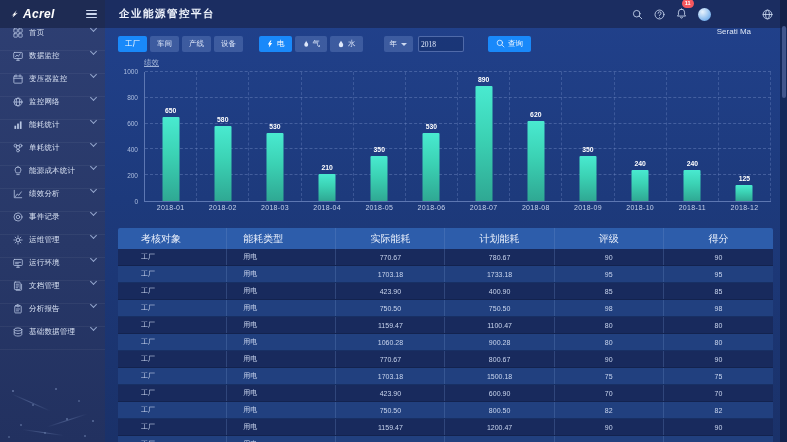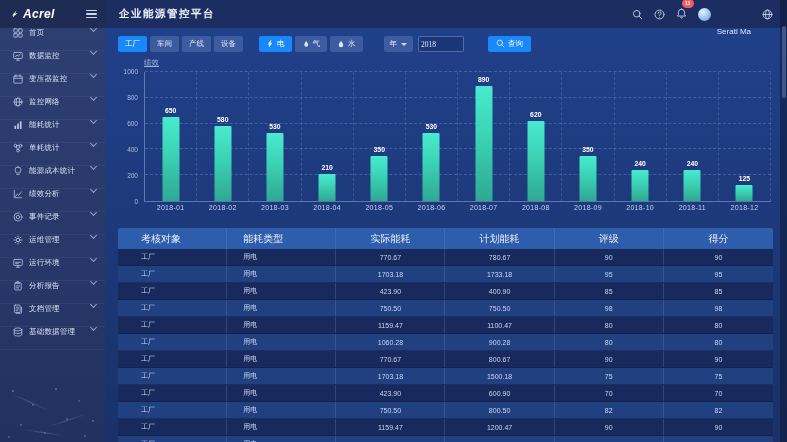--- a/index.html
+++ b/index.html
@@ -227,33 +227,33 @@
         <div class="menu-item">
           <svg class="ic" viewBox="0 0 14 14" width="10" height="10" fill="none" stroke="currentColor" stroke-width="1.1" stroke-linecap="round" stroke-linejoin="round">
             <rect x="1" y="2" width="12" height="8.5" rx="1"></rect>
             <path d="M5 13h4M7 10.5V13M3.5 6h7M3.5 8h4"></path>
           </svg>
           <span class="mi-label">运行环境</span>
           <span class="chev"></span>
         </div>
         <div class="menu-item">
           <svg class="ic" viewBox="0 0 14 14" width="10" height="10" fill="none" stroke="currentColor" stroke-width="1.1" stroke-linecap="round" stroke-linejoin="round">
+            <rect x="2" y="1.5" width="8" height="10.5" rx="1"></rect>
+            <path d="M12 4.5V12a1 1 0 01-1 1H4.5M4.3 4.5h3.4M4.3 7h3.4M4.3 9.5h2.4"></path>
+          </svg>
+          <span class="mi-label">文档管理</span>
+          <span class="chev"></span>
+        </div>
+        <div class="menu-item">
+          <svg class="ic" viewBox="0 0 14 14" width="10" height="10" fill="none" stroke="currentColor" stroke-width="1.1" stroke-linecap="round" stroke-linejoin="round">
             <rect x="2.5" y="2.5" width="9" height="10" rx="1"></rect>
             <rect x="5.2" y="1.2" width="3.6" height="2.6" rx="0.6"></rect>
             <path d="M4.8 7h4.4M4.8 9.6h3"></path>
           </svg>
           <span class="mi-label">分析报告</span>
-          <span class="chev"></span>
-        </div>
-        <div class="menu-item">
-          <svg class="ic" viewBox="0 0 14 14" width="10" height="10" fill="none" stroke="currentColor" stroke-width="1.1" stroke-linecap="round" stroke-linejoin="round">
-            <rect x="2" y="1.5" width="8" height="10.5" rx="1"></rect>
-            <path d="M12 4.5V12a1 1 0 01-1 1H4.5M4.3 4.5h3.4M4.3 7h3.4M4.3 9.5h2.4"></path>
-          </svg>
-          <span class="mi-label">文档管理</span>
           <span class="chev"></span>
         </div>
         <div class="menu-item">
           <svg class="ic" viewBox="0 0 14 14" width="10" height="10" fill="none" stroke="currentColor" stroke-width="1.1" stroke-linecap="round" stroke-linejoin="round">
             <ellipse cx="7" cy="3.4" rx="5.3" ry="2.1"></ellipse>
             <path d="M1.7 3.4v7.2c0 1.15 2.37 2.1 5.3 2.1s5.3-.95 5.3-2.1V3.4M1.7 7c0 1.15 2.37 2.1 5.3 2.1S12.3 8.15 12.3 7"></path>
           </svg>
           <span class="mi-label">基础数据管理</span>
           <span class="chev"></span>
         </div>

